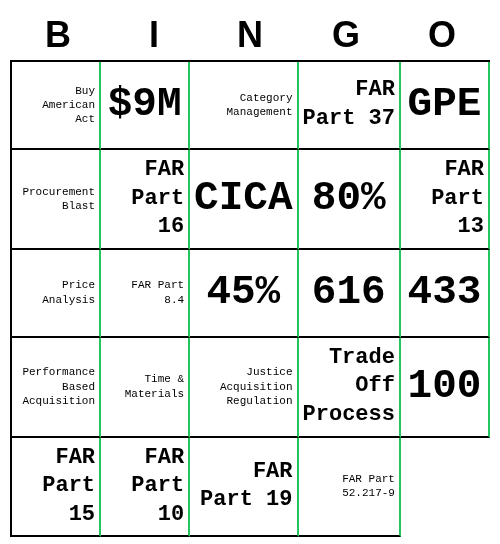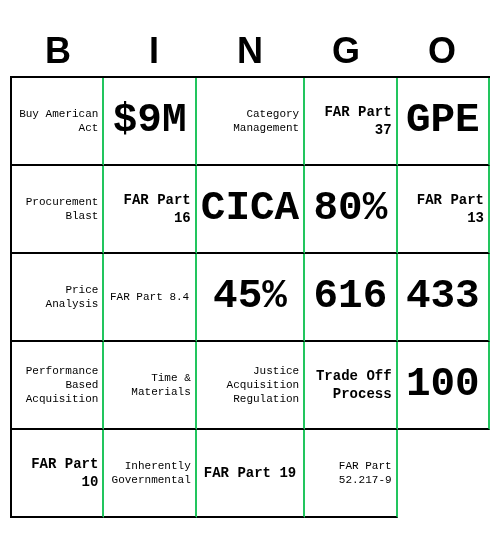--- a/index.html
+++ b/index.html
@@ -45,21 +45,21 @@
       font-size: 13px;
       line-height: 1.3;
       color: #000;
       font-family: Liberation Mono, monospace;
     }
     .bingo-cell.xlarge {
       font-size: 41px;
       font-weight: bold;
     }
     .bingo-cell.medium {
-      font-size: 14px;
+      font-size: 22px;
       font-weight: bold;
     }
     .bingo-cell.small {
       font-size: 11px;
     }
   </style>
 </head>
 <body>
 
 <div class="bingo-card">
@@ -84,18 +84,18 @@
       <div class="bingo-cell small">Price Analysis</div>
       <div class="bingo-cell small">FAR Part 8.4</div>
       <div class="bingo-cell xlarge">45%</div>
       <div class="bingo-cell xlarge">616</div>
       <div class="bingo-cell xlarge">433</div>
       <div class="bingo-cell small">Performance Based Acquisition</div>
       <div class="bingo-cell small">Time &amp; Materials</div>
       <div class="bingo-cell small">Justice Acquisition Regulation</div>
       <div class="bingo-cell medium">Trade Off Process</div>
       <div class="bingo-cell xlarge">100</div>
+      <div class="bingo-cell medium">FAR Part 15</div>
       <div class="bingo-cell medium">FAR Part 10</div>
-      <div class="bingo-cell small">Inherently Governmental</div>
       <div class="bingo-cell medium">FAR Part 19</div>
       <div class="bingo-cell small">FAR Part 52.217-9</div>
     </div>
 </div>
 
 </body></html>

